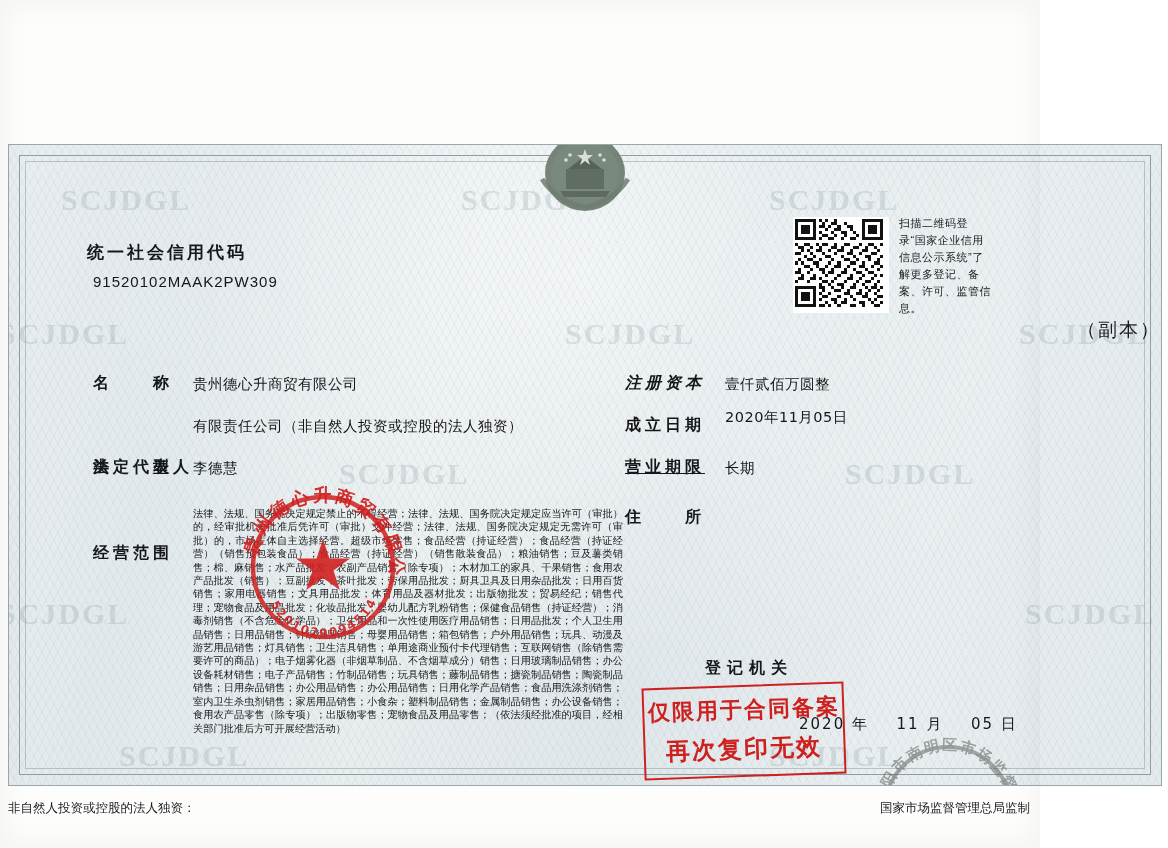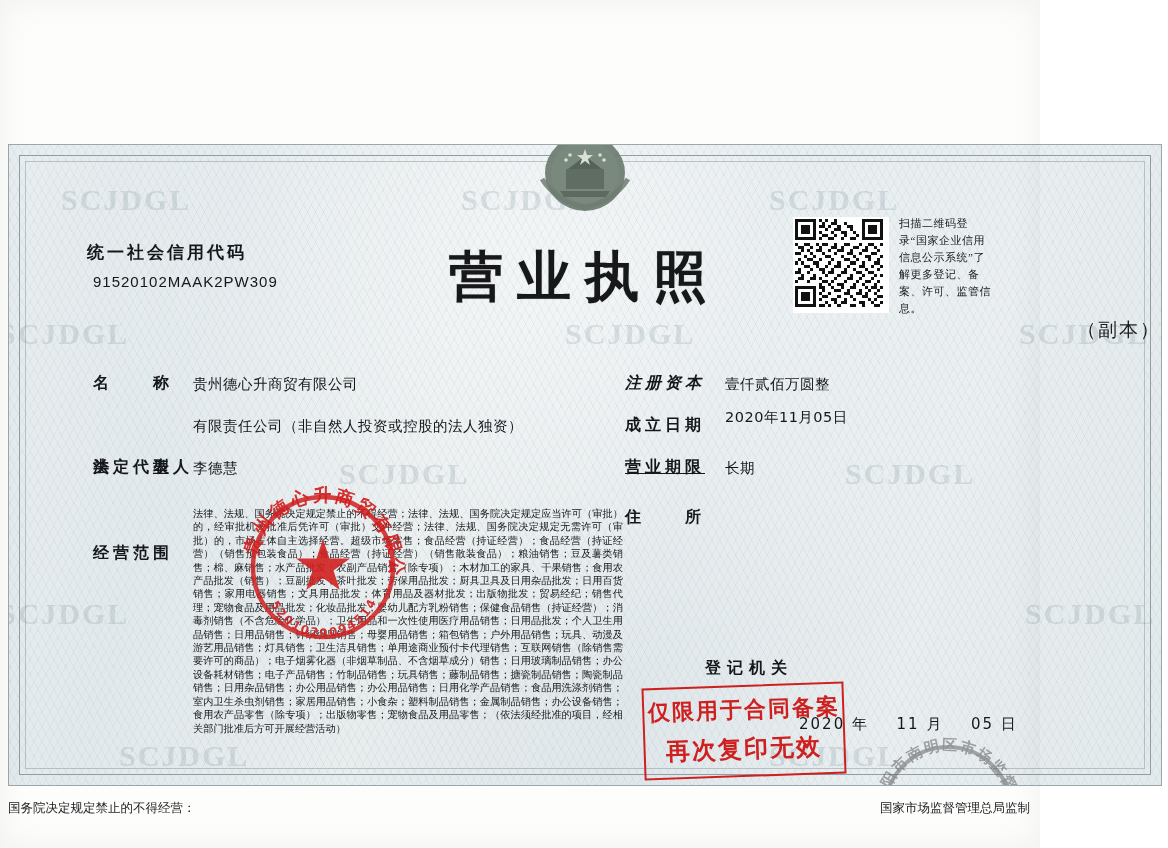--- a/index.html
+++ b/index.html
@@ -155,21 +155,21 @@
     height: 92px;
     background:#ffffff;
     padding:2px;
   }
   .qr svg{display:block;}
   .qr-note{
     position:absolute;
     left: 890px;
     top: 70px;
     width: 96px;
-    font-family:Liberation Serif, serif;
+    font-family:Liberation Sans, sans-serif;
     font-size: 11px;
     line-height: 17px;
     color:#17191b;
     letter-spacing:0.5px;
   }
 
   
   .f-label{
     position:absolute;
     font-family:"DejaVu Sans", sans-serif;
@@ -327,21 +327,20 @@
           <circle cx="40" cy="26" r="1.8"></circle>
           <circle cx="36" cy="31" r="1.8"></circle>
           <circle cx="70" cy="26" r="1.8"></circle>
           <circle cx="74" cy="31" r="1.8"></circle>
         </g>
         <path d="M12 50 q14 22 43 28" stroke="#6f7d72" stroke-width="5" fill="none" opacity="0.85"></path>
         <path d="M98 50 q-14 22 -43 28" stroke="#6f7d72" stroke-width="5" fill="none" opacity="0.85"></path>
       </svg>
     </div>
 
-    <div class="title">营业执照</div>
     <div class="subtitle">（副本）</div>
 
     <div class="code-label">统一社会信用代码</div>
     <div class="code-value">91520102MAAK2PW309</div>
 
     <div class="qr">
       <svg viewBox="0 0 29 29" width="88" height="88" shape-rendering="crispEdges" aria-hidden="true">
         <rect width="29" height="29" fill="#ffffff"></rect>
         <g fill="#111111">
           <rect x="0" y="0" width="7" height="1"></rect>
@@ -611,16 +610,16 @@
         <circle cx="79" cy="79" r="63" fill="none" stroke="#5b5b5b" stroke-width="4" opacity="0.8"></circle>
         <polygon points="79,56 84.5,72.5 102,72.5 88,82.5 93.4,99 79,89 64.6,99 70,82.5 56,72.5 73.5,72.5" fill="#5b5b5b" opacity="0.8"></polygon>
         <text font-family="DejaVu Sans, sans-serif" font-size="15" font-weight="700" fill="#5b5b5b" opacity="0.85" letter-spacing="2">
           <textPath href="#arcTop2" startOffset="4%">贵阳市南明区市场监督管理局</textPath>
         </text>
       </svg>
     </div>
 
   </div>
 
-  <div class="foot-left">国务院决定规定禁止的不得经营：</div>
+  <div class="foot-left">非自然人投资或控股的法人独资：</div>
   <div class="foot-right">国家市场监督管理总局监制</div>
 
 </div>
 
 </body></html>

